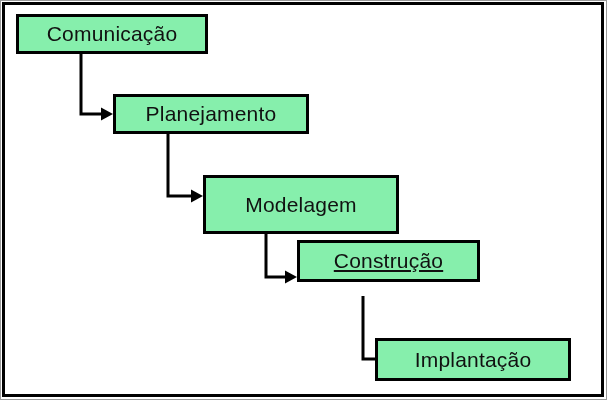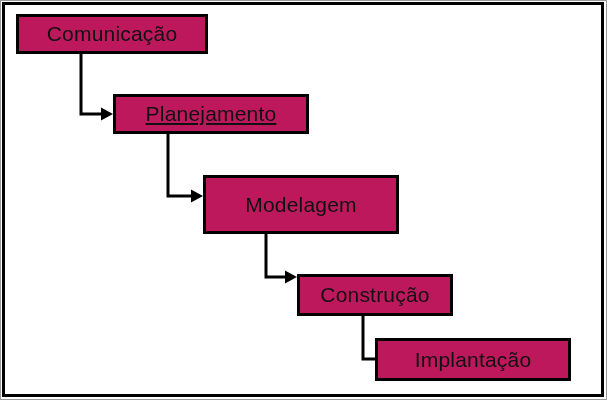--- a/index.html
+++ b/index.html
@@ -30,32 +30,32 @@
     position: absolute;
     left: 0;
     top: 0;
     width: 607px;
     height: 400px;
   }
   .stage-box {
     position: absolute;
     box-sizing: border-box;
     border: 3px solid #000000;
-    background: #be185d;
+    background: #86efac;
     display: flex;
     align-items: center;
     justify-content: center;
     font-size: 21px;
     color: #111111;
     letter-spacing: 0.2px;
   }
   .box-1 { left: 15px;  top: 13px;  width: 192px; height: 40px; }
-  .box-2 { left: 112px; top: 93px;  width: 196px; height: 40px; text-decoration: underline; }
+  .box-2 { left: 112px; top: 93px;  width: 196px; height: 40px; }
   .box-3 { left: 202px; top: 174px; width: 196px; height: 59px; }
-  .box-4 { left: 296px; top: 273px; width: 156px; height: 42px; }
+  .box-4 { left: 296px; top: 239px; width: 183px; height: 42px; text-decoration: underline; }
   .box-5 { left: 374px; top: 337px; width: 196px; height: 43px; }
 </style>
 </head>
 <body>
 
 <div class="canvas">
 
   <svg class="connectors" viewBox="0 0 607 400" xmlns="http://www.w3.org/2000/svg">
 
     <g>

